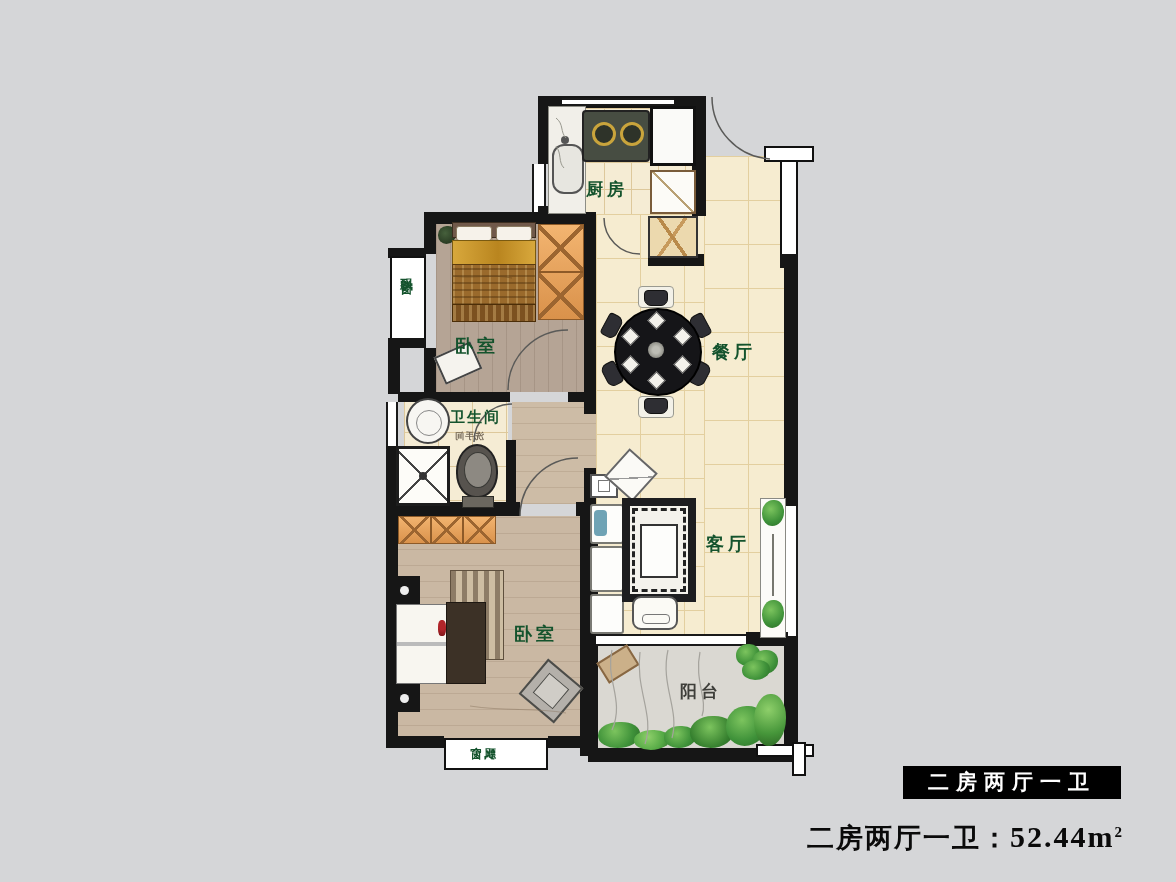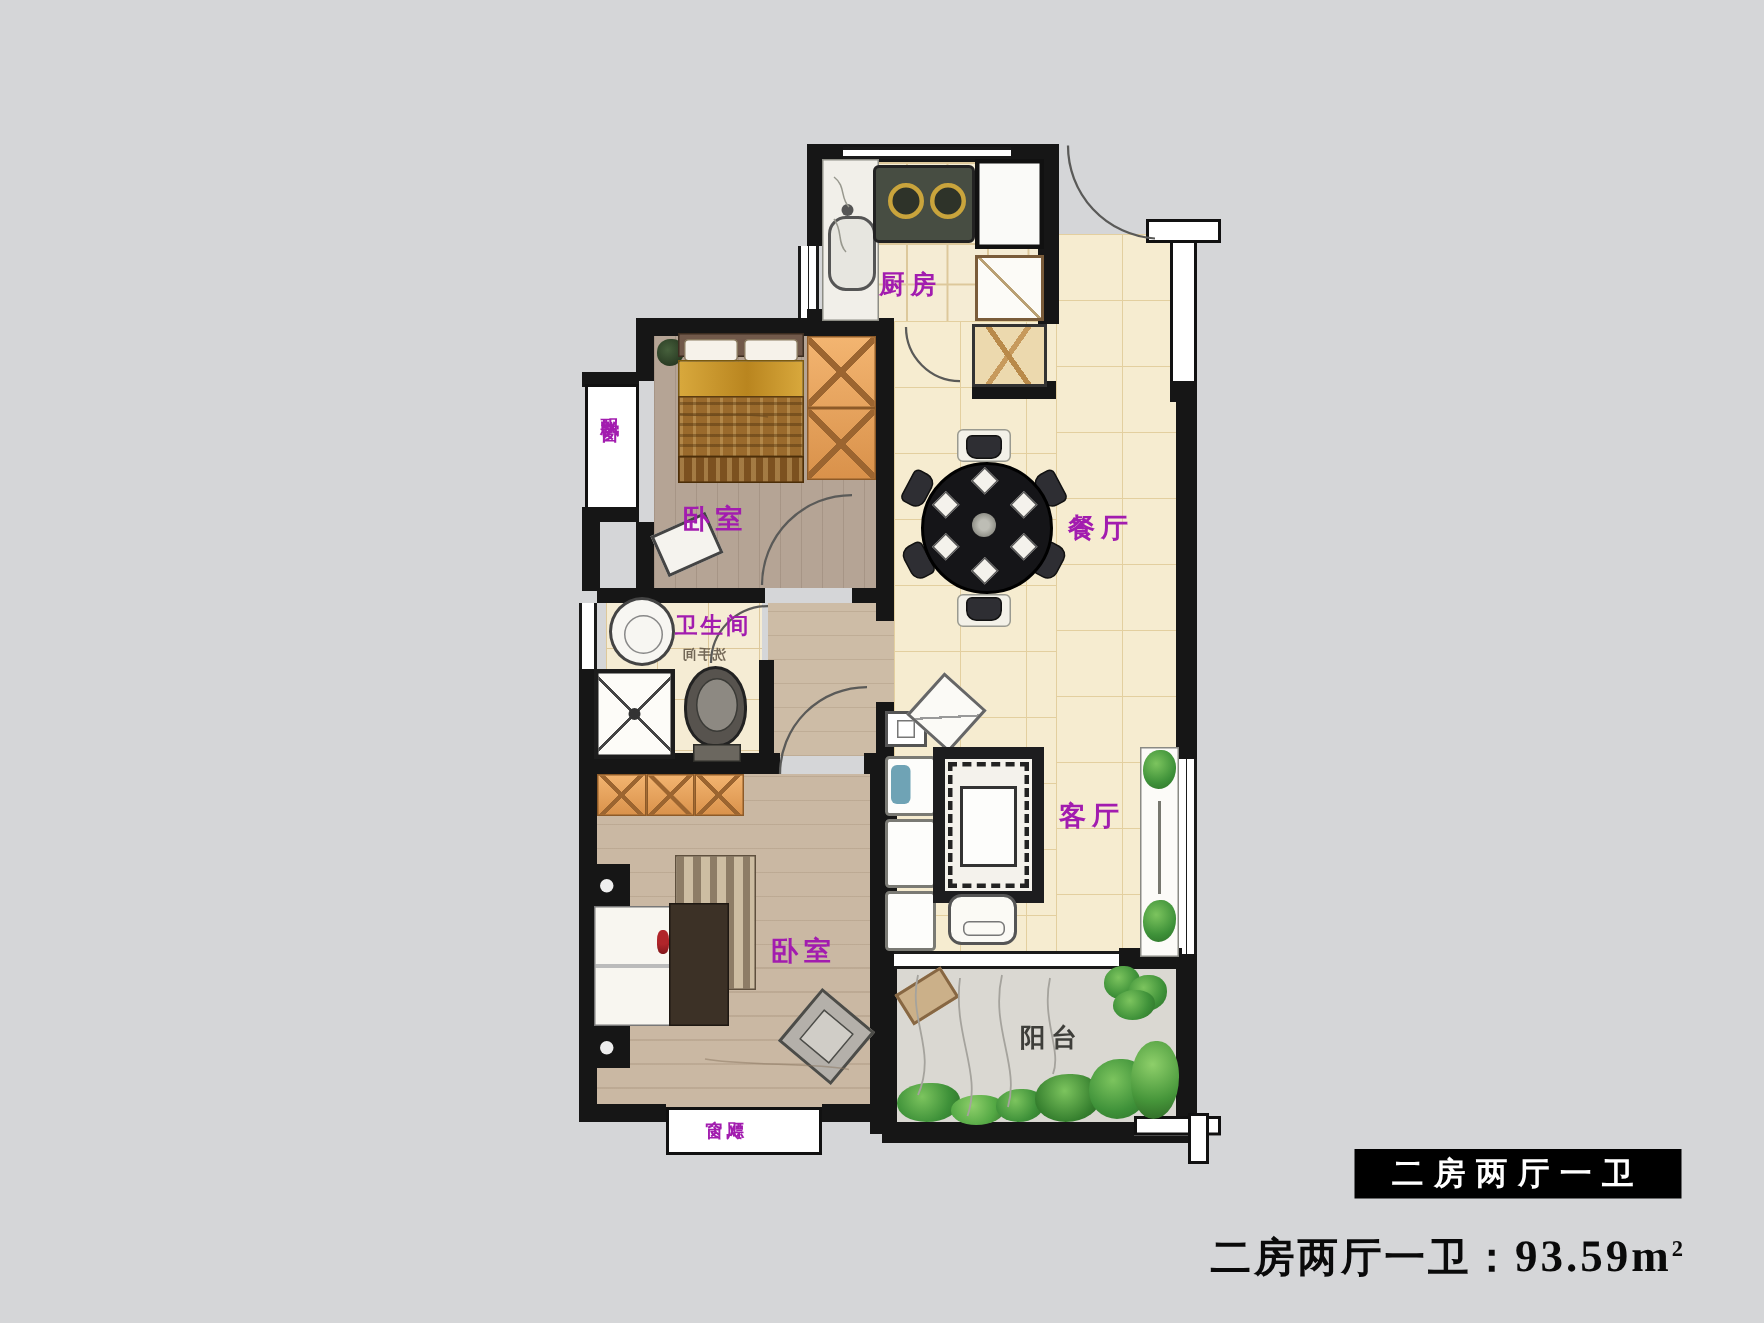--- a/index.html
+++ b/index.html
@@ -16,21 +16,21 @@
         background-image:linear-gradient(#e3cf9f 1px,transparent 1px),linear-gradient(90deg,#e3cf9f 1px,transparent 1px);
         background-size:44px 44px;}
   .tileS{position:absolute;background-color:#f5ecd4;
         background-image:linear-gradient(#ddc89b 1px,transparent 1px),linear-gradient(90deg,#ddc89b 1px,transparent 1px);
         background-size:27px 27px;}
   .wood1{position:absolute;background-color:#b5a495;
         background-image:repeating-linear-gradient(90deg,rgba(90,70,55,.16) 0 1px,transparent 1px 14px);}
   .wood2{position:absolute;background-color:#cab8a3;
         background-image:repeating-linear-gradient(0deg,rgba(110,85,60,.15) 0 1px,transparent 1px 16px);}
   .stone{position:absolute;background-color:#dad8d2;}
-  .lbl{position:absolute;font-weight:700;color:#a21caf;letter-spacing:4px;white-space:nowrap;font-size:18px;}
+  .lbl{position:absolute;font-weight:700;color:#14532d;letter-spacing:4px;white-space:nowrap;font-size:18px;}
   .xcellO{box-sizing:border-box;border:1px solid #8d5a28;
         background-image:linear-gradient(45deg,transparent 46%,#9c6530 46%,#9c6530 53%,transparent 53%),
                          linear-gradient(135deg,transparent 46%,#9c6530 46%,#9c6530 53%,transparent 53%);}
   .wardrobe{position:absolute;background:linear-gradient(180deg,#f3b571,#d9914a);display:flex;flex-direction:column;}
   .wardrobeH{position:absolute;background:linear-gradient(180deg,#f3b571,#d9914a);display:flex;flex-direction:row;}
   .wardrobe>div,.wardrobeH>div{flex:1;}
   .shower{position:absolute;background:#fdfcf8;border:3px solid #1d1d1d;box-sizing:border-box;
         background-image:linear-gradient(45deg,transparent 48.5%,#444 48.5%,#444 51.5%,transparent 51.5%),
                          linear-gradient(135deg,transparent 48.5%,#444 48.5%,#444 51.5%,transparent 51.5%);}
   .plant{position:absolute;background:radial-gradient(circle at 40% 35%,#7cc45e,#3e9139 60%,#2c6e28);
@@ -220,14 +220,14 @@
 <div class="lbl" style="left:706px;top:532px;">客厅</div>
 <div class="lbl" style="left:514px;top:622px;">卧室</div>
 <div class="lbl" style="left:680px;top:680px;font-size:17px;color:#3e3e3a;">阳台</div>
 <div class="lbl" style="left:397px;top:268px;font-size:13px;letter-spacing:2px;writing-mode:vertical-rl;">飘窗</div>
 <div class="lbl" style="left:468px;top:746px;font-size:12px;letter-spacing:2px;transform:scaleX(-1);">飘窗</div>
 
 <div class="abs" style="left:903px;top:766px;width:218px;height:33px;background:#000;color:#fff;text-align:center;line-height:33px;font-size:21px;font-weight:700;letter-spacing:7px;">
   <span>二房两厅一卫</span>
 </div>
 <div class="abs" style="right:52px;top:820px;font-weight:700;color:#0a0a0a;font-size:27px;letter-spacing:2px;white-space:nowrap;">
-  <span>二房两厅一卫：</span><span style="font-size:30px;">93.59</span><span style="font-size:30px;">m</span><sup style="font-size:15px;">2</sup>
+  <span>二房两厅一卫：</span><span style="font-size:30px;">52.44</span><span style="font-size:30px;">m</span><sup style="font-size:15px;">2</sup>
 </div>
 
 </body></html>

